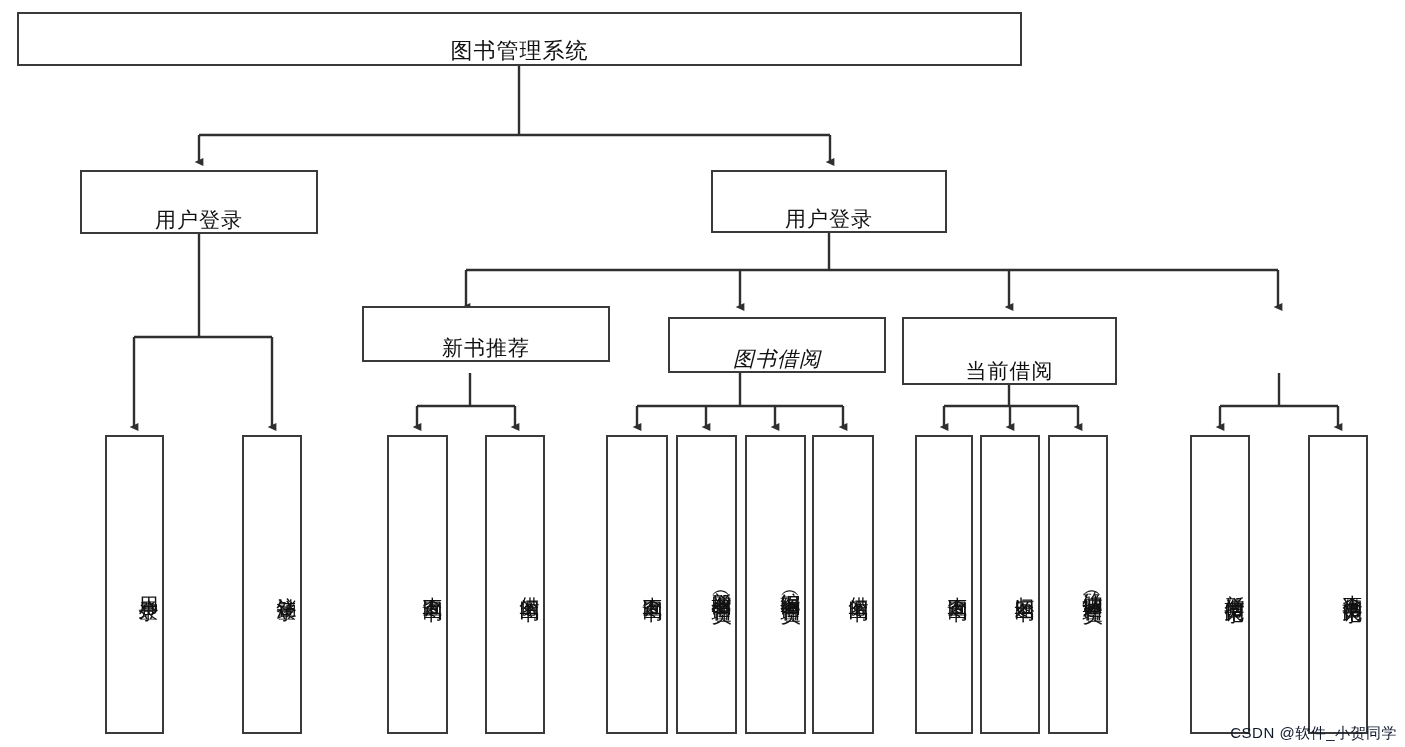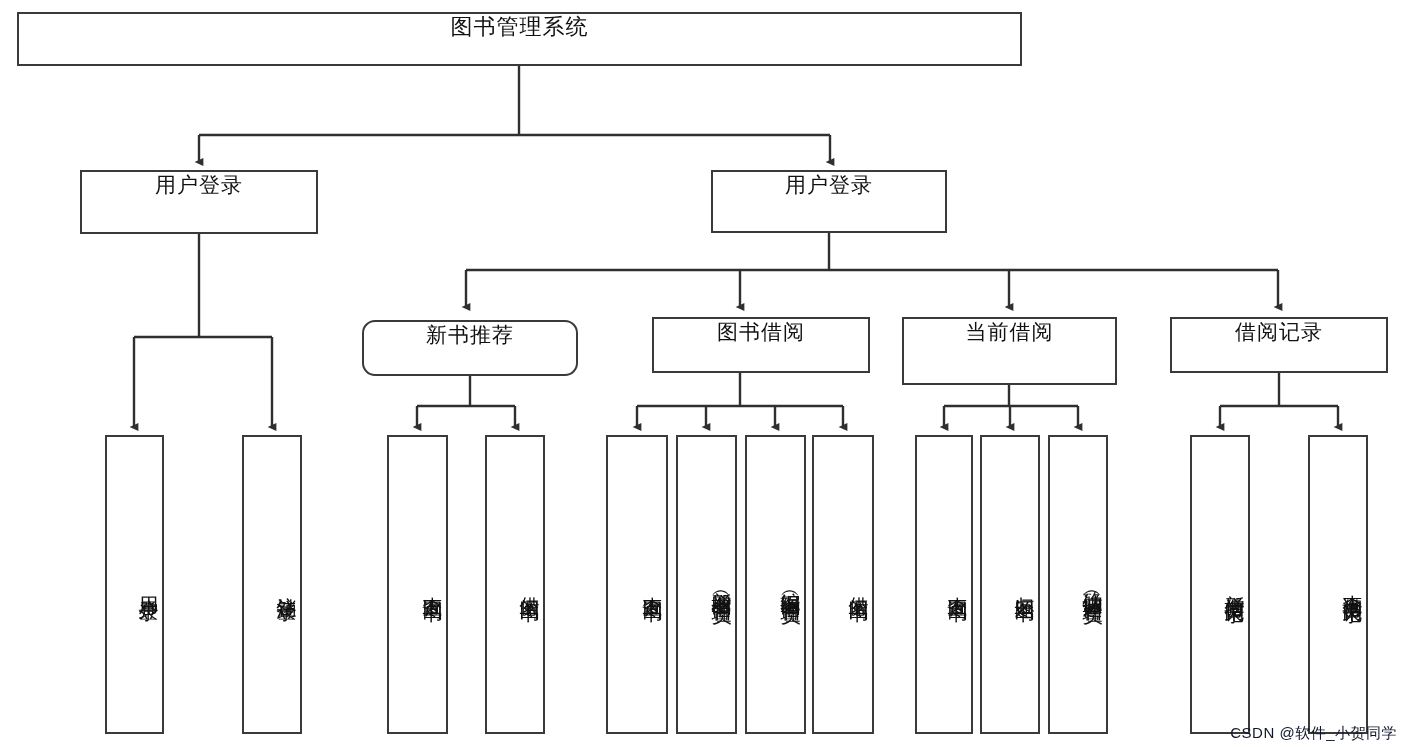--- a/index.html
+++ b/index.html
@@ -23,21 +23,21 @@
     top: 0;
     width: 1405px;
     height: 747px;
   }
   .node {
     position: absolute;
     box-sizing: border-box;
     border: 2px solid #3a3a3a;
     background: #ffffff;
     display: flex;
-    align-items: flex-start;
+    align-items: flex-end;
     justify-content: center;
     color: #111111;
     z-index: 2;
   }
   .node.horiz {
     font-size: 21px;
     letter-spacing: 1px;
     line-height: 1.2;
   }
   .node.vert {
@@ -129,31 +129,28 @@
     <span>图书管理系统</span>
   </div>
 
   <div class="node horiz" style="left:80px; top:170px; width:238px; height:64px;">
     <span>用户登录</span>
   </div>
   <div class="node horiz" style="left:711px; top:170px; width:236px; height:63px;">
     <span>用户登录</span>
   </div>
 
-  <div class="node horiz" style="left:362px; top:320px; width:216px; height:56px;border-radius:13px;">
+  <div class="node horiz" style="left:362px; top:306px; width:248px; height:56px;">
     <span>新书推荐</span>
   </div>
-  <div class="node horiz" style="left:652px; top:317px; width:218px; height:56px;">
+  <div class="node horiz" style="left:668px; top:317px; width:218px; height:56px;font-style:italic;">
     <span>图书借阅</span>
   </div>
   <div class="node horiz" style="left:902px; top:317px; width:215px; height:68px;">
     <span>当前借阅</span>
-  </div>
-  <div class="node horiz" style="left:1170px; top:317px; width:218px; height:56px;">
-    <span>借阅记录</span>
   </div>
 
   <div class="node vert" style="left:105px; top:435px; width:59px; height:299px;">
     <span class="vlabel">用户登录</span>
   </div>
   <div class="node vert" style="left:242px; top:435px; width:60px; height:299px;">
     <span class="vlabel">注销登录</span>
   </div>
 
   <div class="node vert" style="left:387px; top:435px; width:61px; height:299px;">

